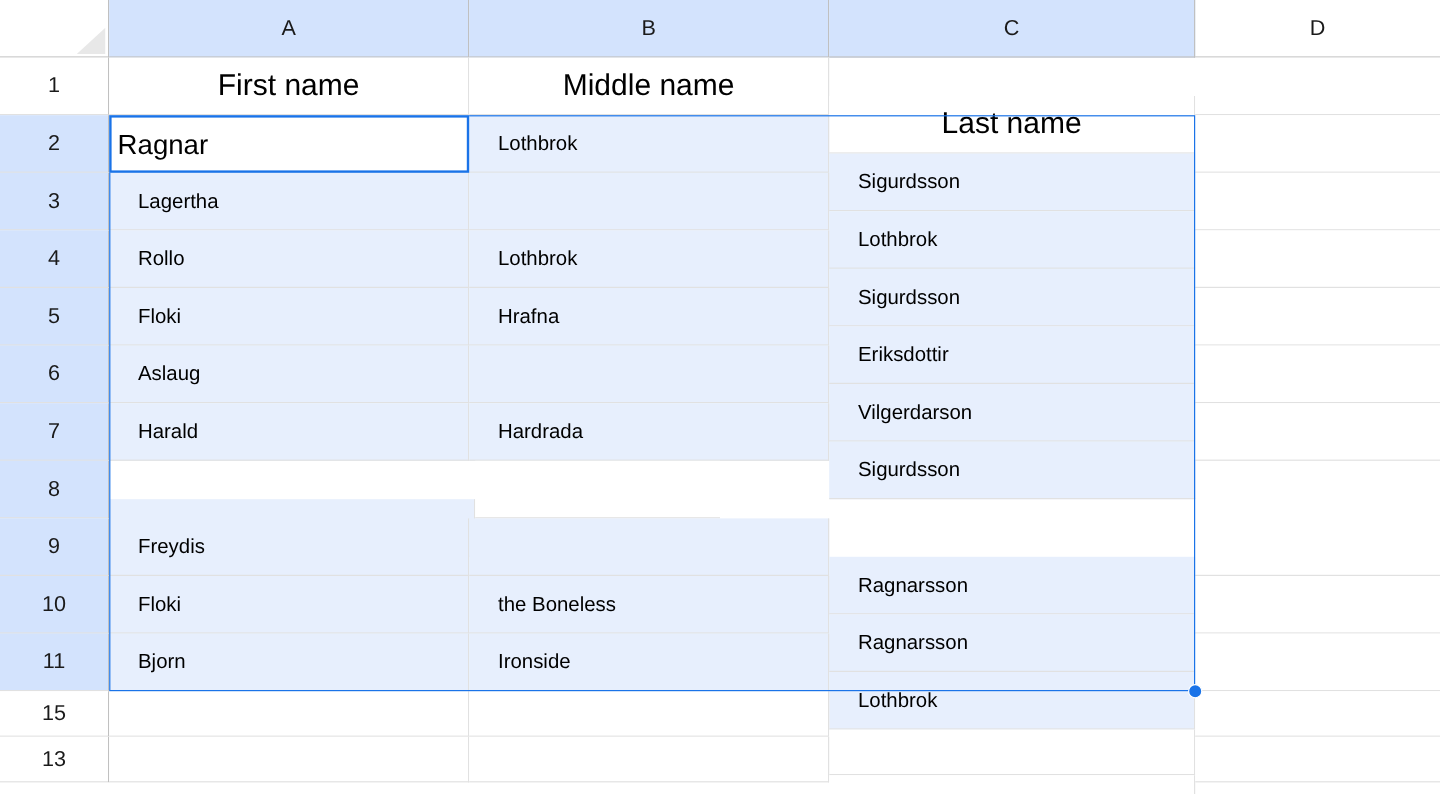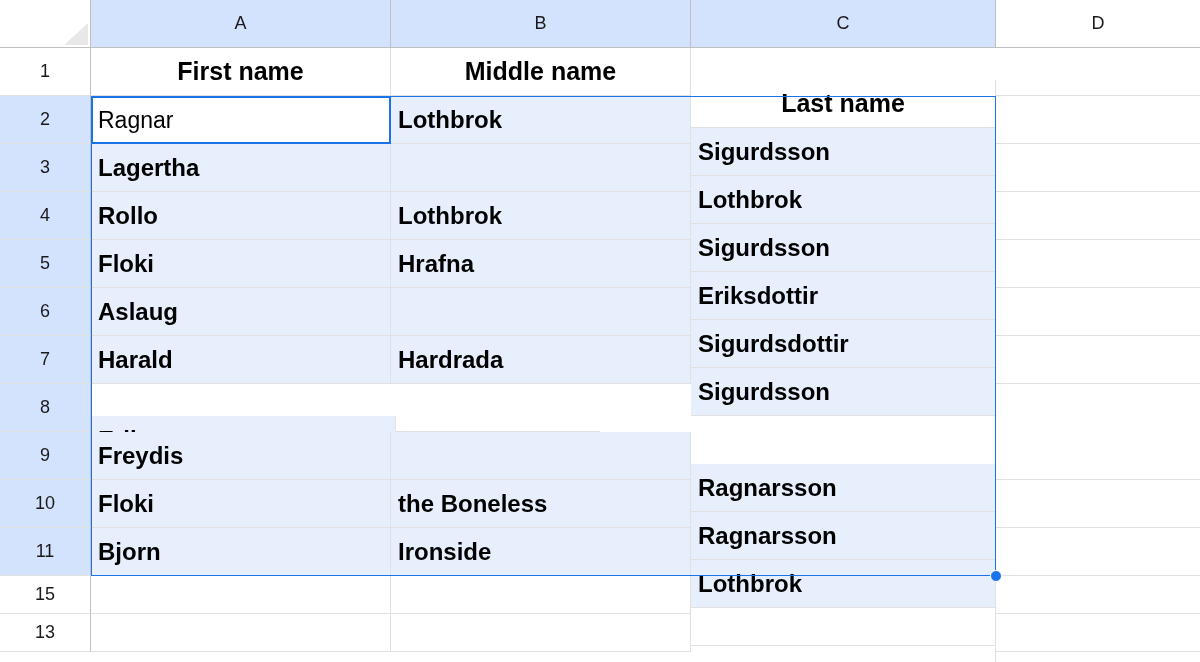--- a/index.html
+++ b/index.html
@@ -95,29 +95,28 @@
     display: flex;
   }
   .row.h48 { height: 48px; }
   .row.h38 { height: 38px; }
   .cell {
     height: 100%;
     border-right: 1px solid #e1e1e1;
     border-bottom: 1px solid #e1e1e1;
     display: flex;
     align-items: center;
-    font-size: 24px;
+    font-size: 17px;
     color: #000;
     background: #fff;
-    padding-left: 7px;
-    font-weight: bold;
+    padding-left: 24px;
   }
   .cell.sel { background: #e7effd; }
   .cell.hdr {
-    font-weight: bold;
+    font-weight: normal;
     justify-content: center;
     padding-left: 0;
     background: #fff;
     font-size: 25px;
   }
   .cell.A { width: 300px; }
   .cell.B { width: 300px; }
   .cell.C { width: 305px; margin-top: 32px; }
   .cell.D { width: 204px; border-right: none; }
   
@@ -215,21 +214,21 @@
     </div>
     <div class="row h48">
       <div class="cell A sel">Floki</div>
       <div class="cell B sel">Hrafna</div>
       <div class="cell C sel">Eriksdottir</div>
       <div class="cell D"></div>
     </div>
     <div class="row h48">
       <div class="cell A sel">Aslaug</div>
       <div class="cell B sel"></div>
-      <div class="cell C sel">Sigurdsdottir</div>
+      <div class="cell C sel">Vilgerdarson</div>
       <div class="cell D"></div>
     </div>
     <div class="row h48">
       <div class="cell A sel">Harald</div>
       <div class="cell B sel">Hardrada</div>
       <div class="cell C sel">Sigurdsson</div>
       <div class="cell D"></div>
     </div>
     <div class="row h48">
       <div class="cell C sel">Erikson</div>

